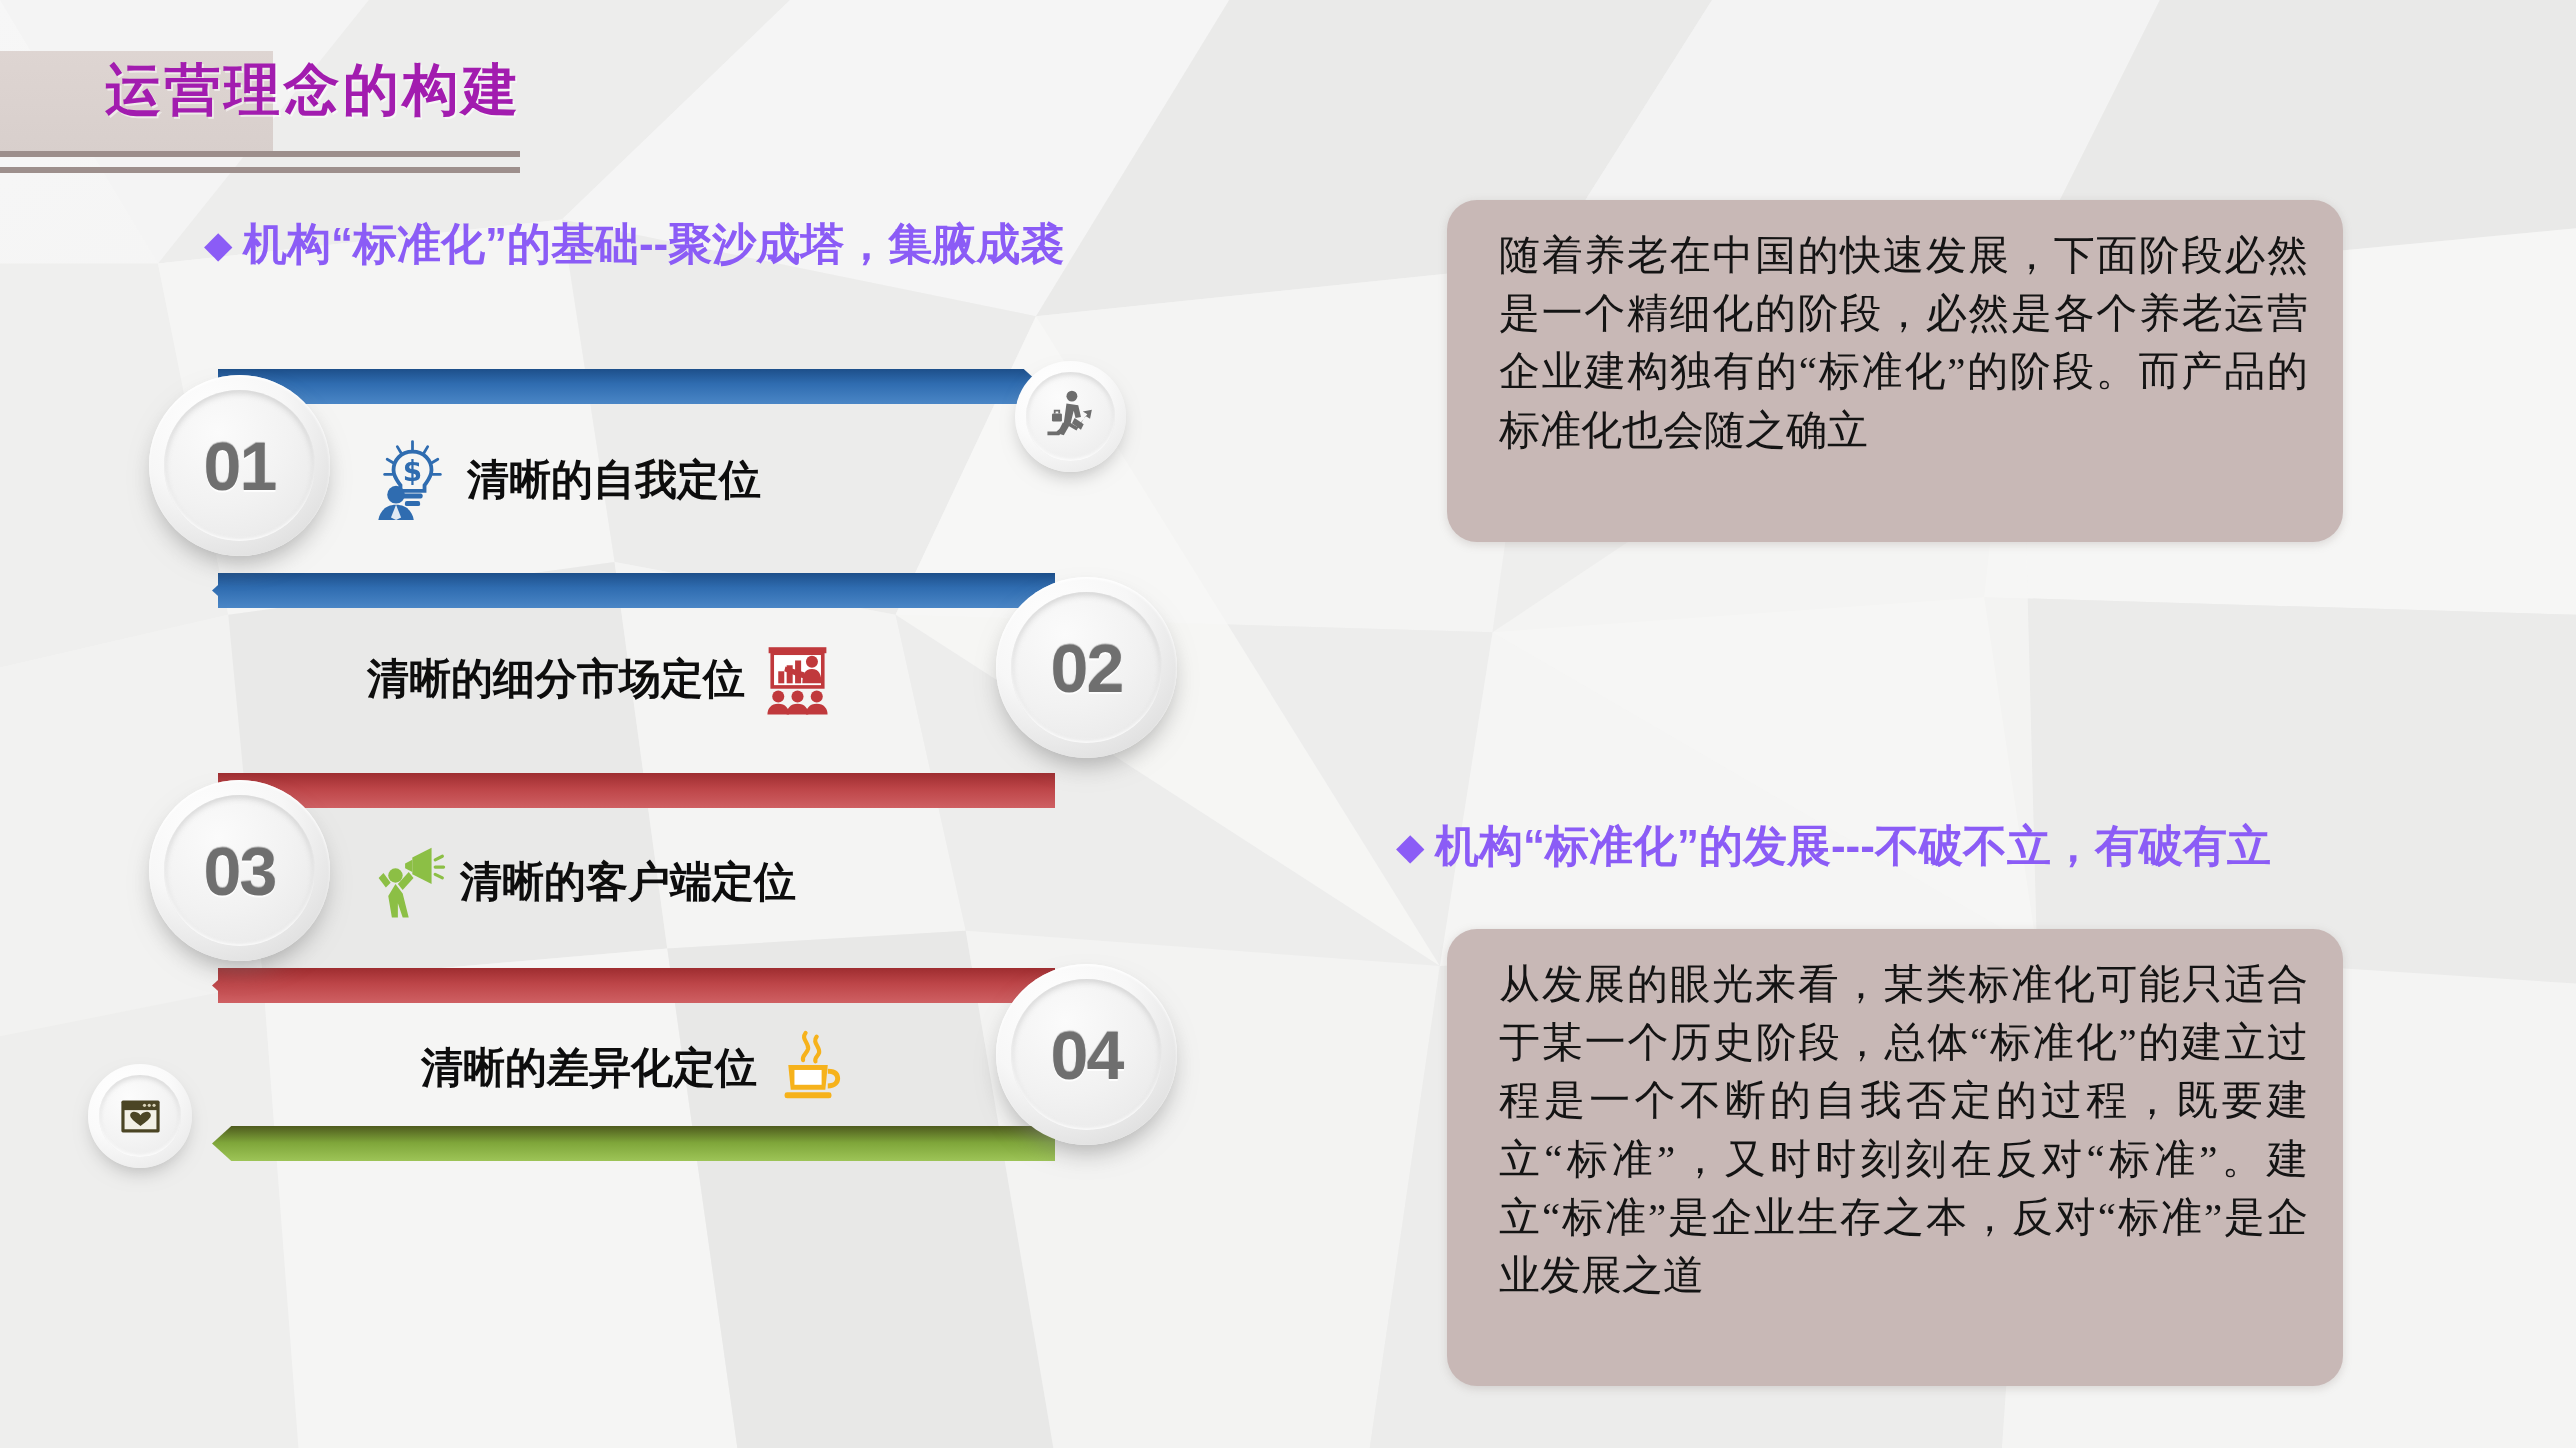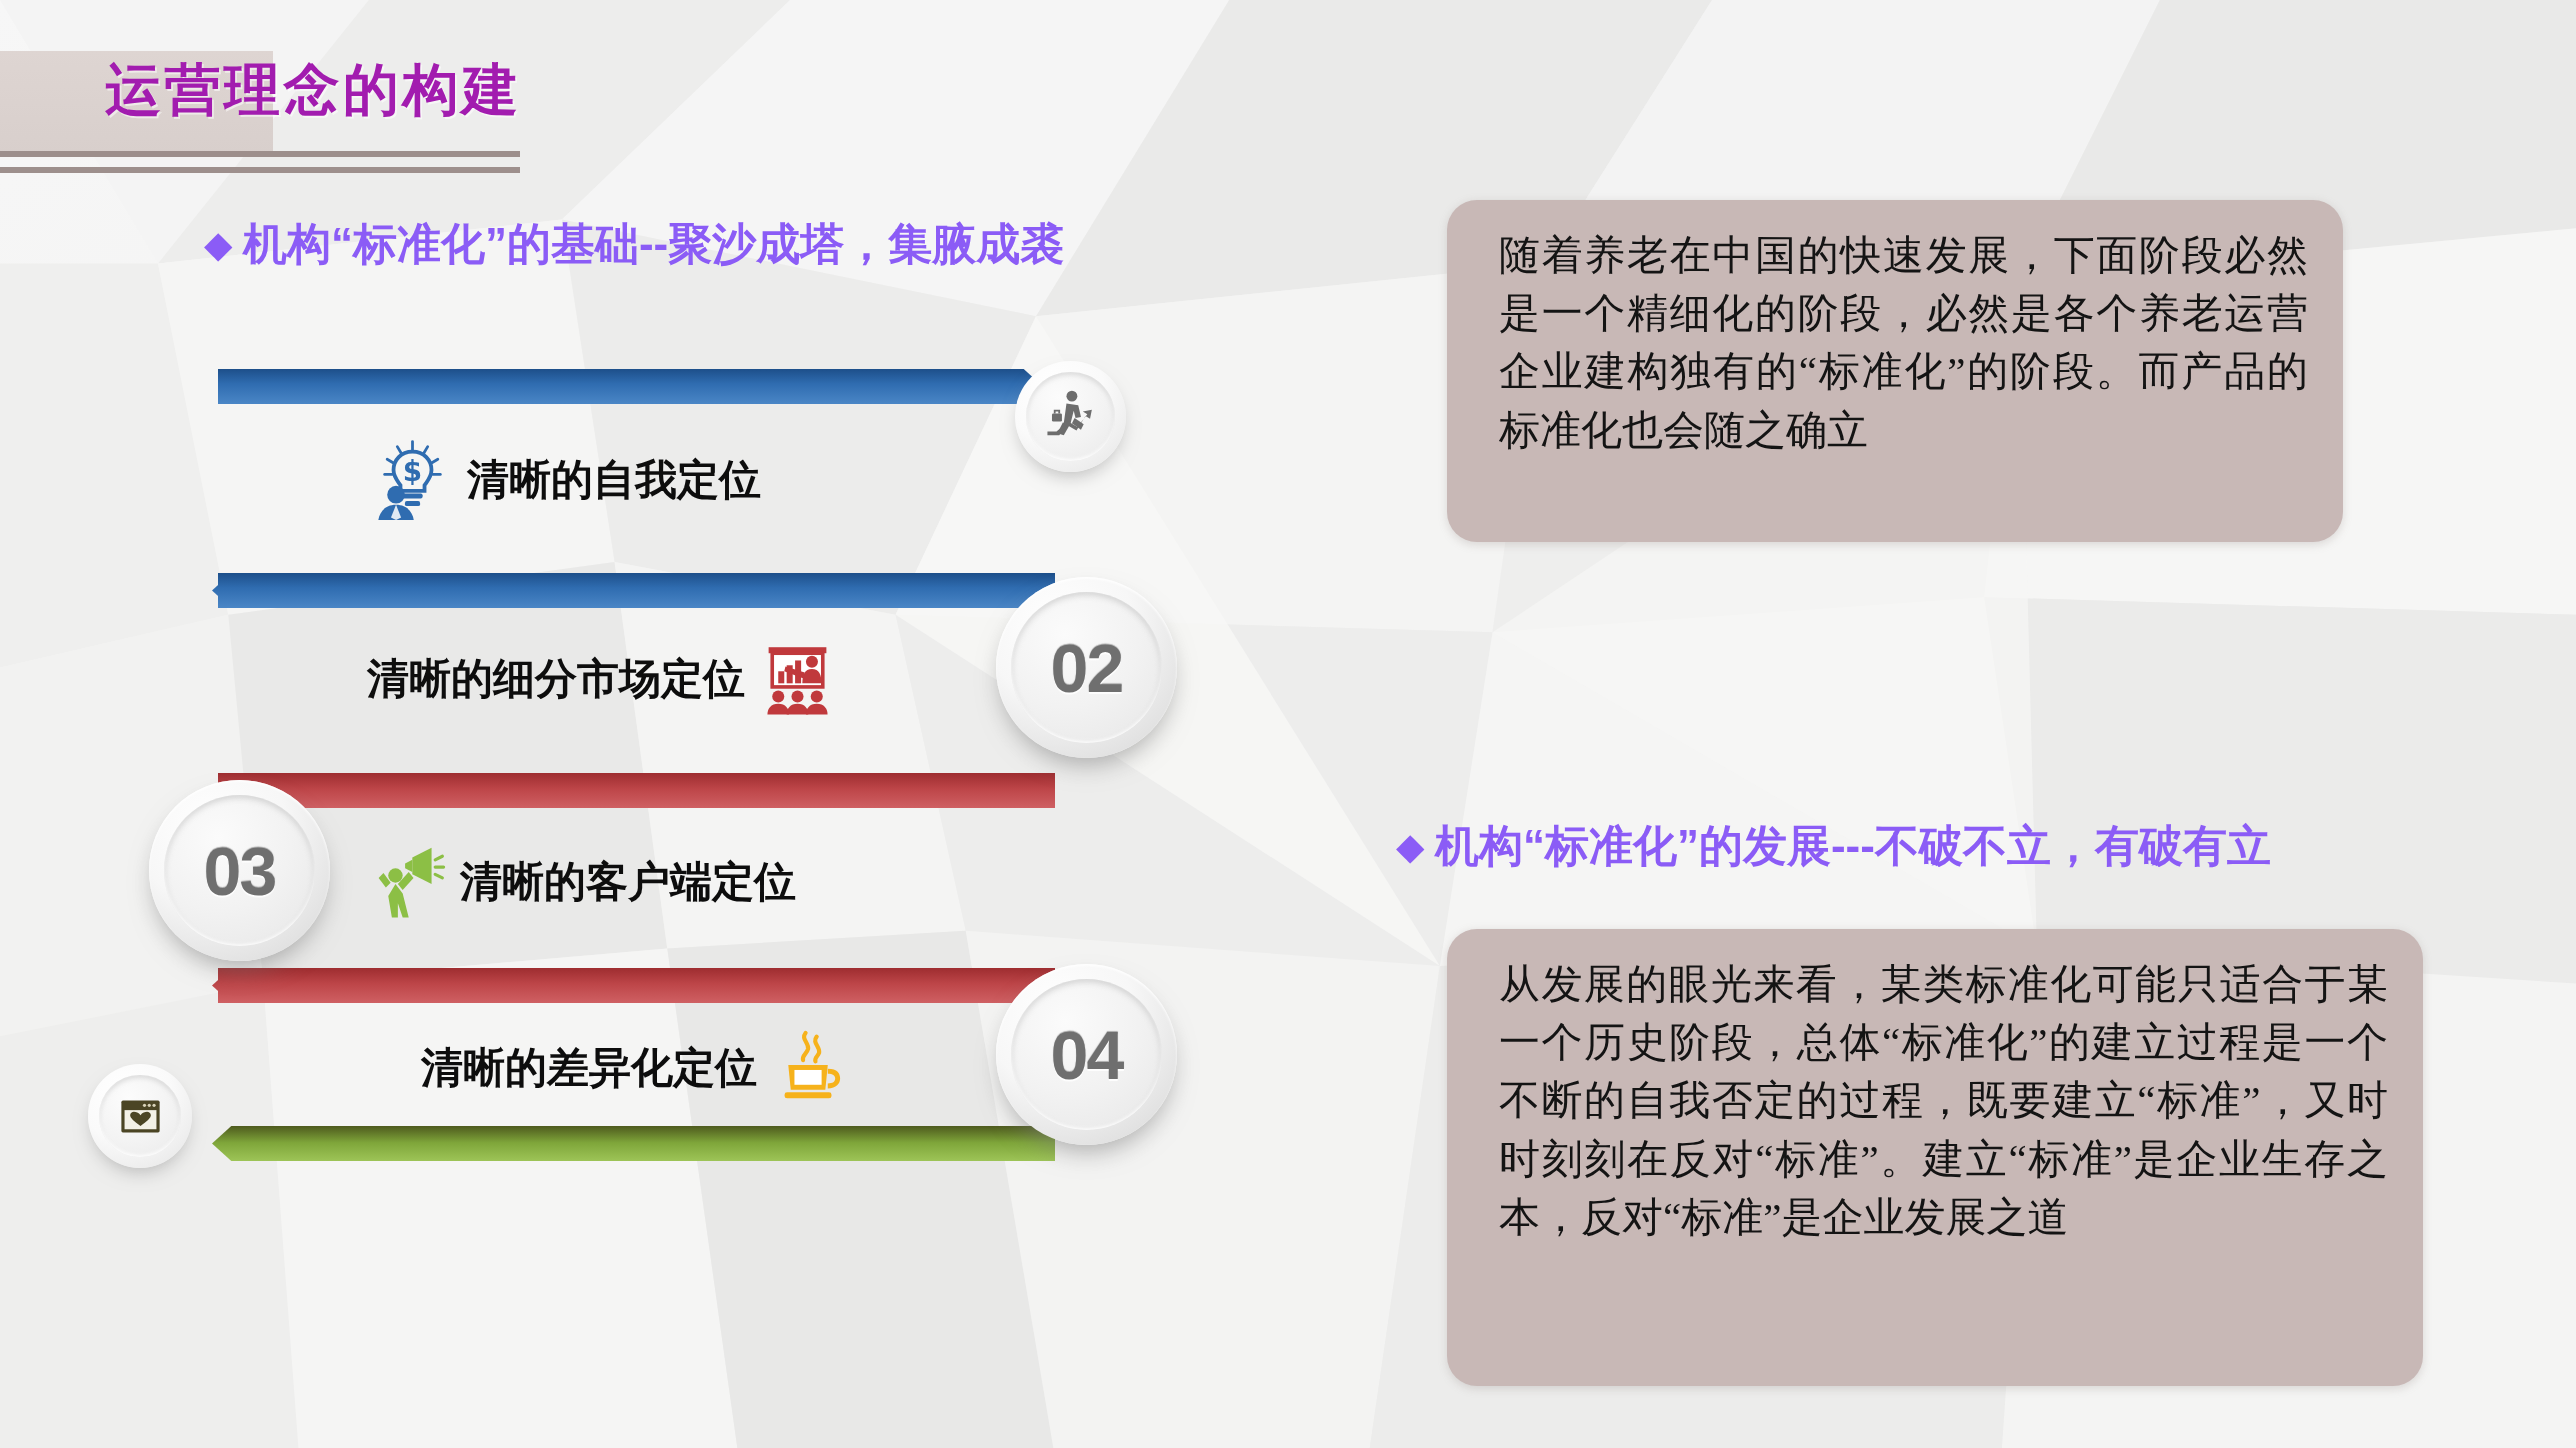--- a/index.html
+++ b/index.html
@@ -119,21 +119,21 @@
   .note{
     position:absolute;z-index:6;
     background:#c8b8b6;border-radius:30px;
     box-shadow:0 2.6px 8.8px rgba(150,140,138,.28);
     font-family:"Liberation Serif","DejaVu Serif",serif;
     color:#141414;font-size:41px;line-height:1.42;
     padding:26px 35px 30px 52px;box-sizing:border-box;
     text-align:justify;text-justify:inter-character;
   }
   #note-1{left:1447px;top:200px;width:896px;height:342px;}
-  #note-2{left:1447px;top:929px;width:976px;height:457px;}
+  #note-2{left:1447px;top:929px;width:896px;height:457px;}
 </style>
 </head>
 <body>
 
 <div id="slide">
 
   <div class="bg">
     <svg viewBox="0 0 2934 1650" preserveAspectRatio="none">
       <defs>
         <linearGradient id="bgg" x1="0" y1="0" x2="1" y2="1">
@@ -209,20 +209,23 @@
         <circle cx="43" cy="18" r="2" fill="#d8d2b8"></circle>
         <circle cx="49" cy="18" r="2" fill="#d8d2b8"></circle>
         <circle cx="37" cy="18" r="2" fill="#d8d2b8"></circle>
         <path d="M32 44 C24 38 19 34 19 30.5 C19 27.5 21.4 26 23.8 26 C26 26 30 27 32 30.5 C34 27 38 26 40.2 26 C42.6 26 45 27.5 45 30.5 C45 34 40 38 32 44 Z" fill="#4b4524"></path>
       </svg>
     </div>
 
     <div class="bar blue bar-l" style="left:218px;top:35px;width:825px;"></div>
     <div class="bar blue bar-l" style="left:218px;top:239px;width:825px;"></div>
 
+    <div class="disc" style="left:149px;top:41px;width:181px;height:181px;">
+      <span class="disc-num">01</span>
+    </div>
 
     <div class="row-label" style="left:372px;top:105px;">
       <span class="row-icon">
         <svg width="81" height="81" viewBox="0 0 64 64" style="font-size:48px">
           <g fill="#2f6cb0">
             <g stroke="#2f6cb0" stroke-width="2.2" stroke-linecap="round">
               <line x1="32" y1="2" x2="32" y2="8"></line>
               <line x1="20" y1="6" x2="23" y2="11"></line>
               <line x1="44" y1="6" x2="41" y2="11"></line>
               <line x1="12" y1="16" x2="17" y2="19"></line>

